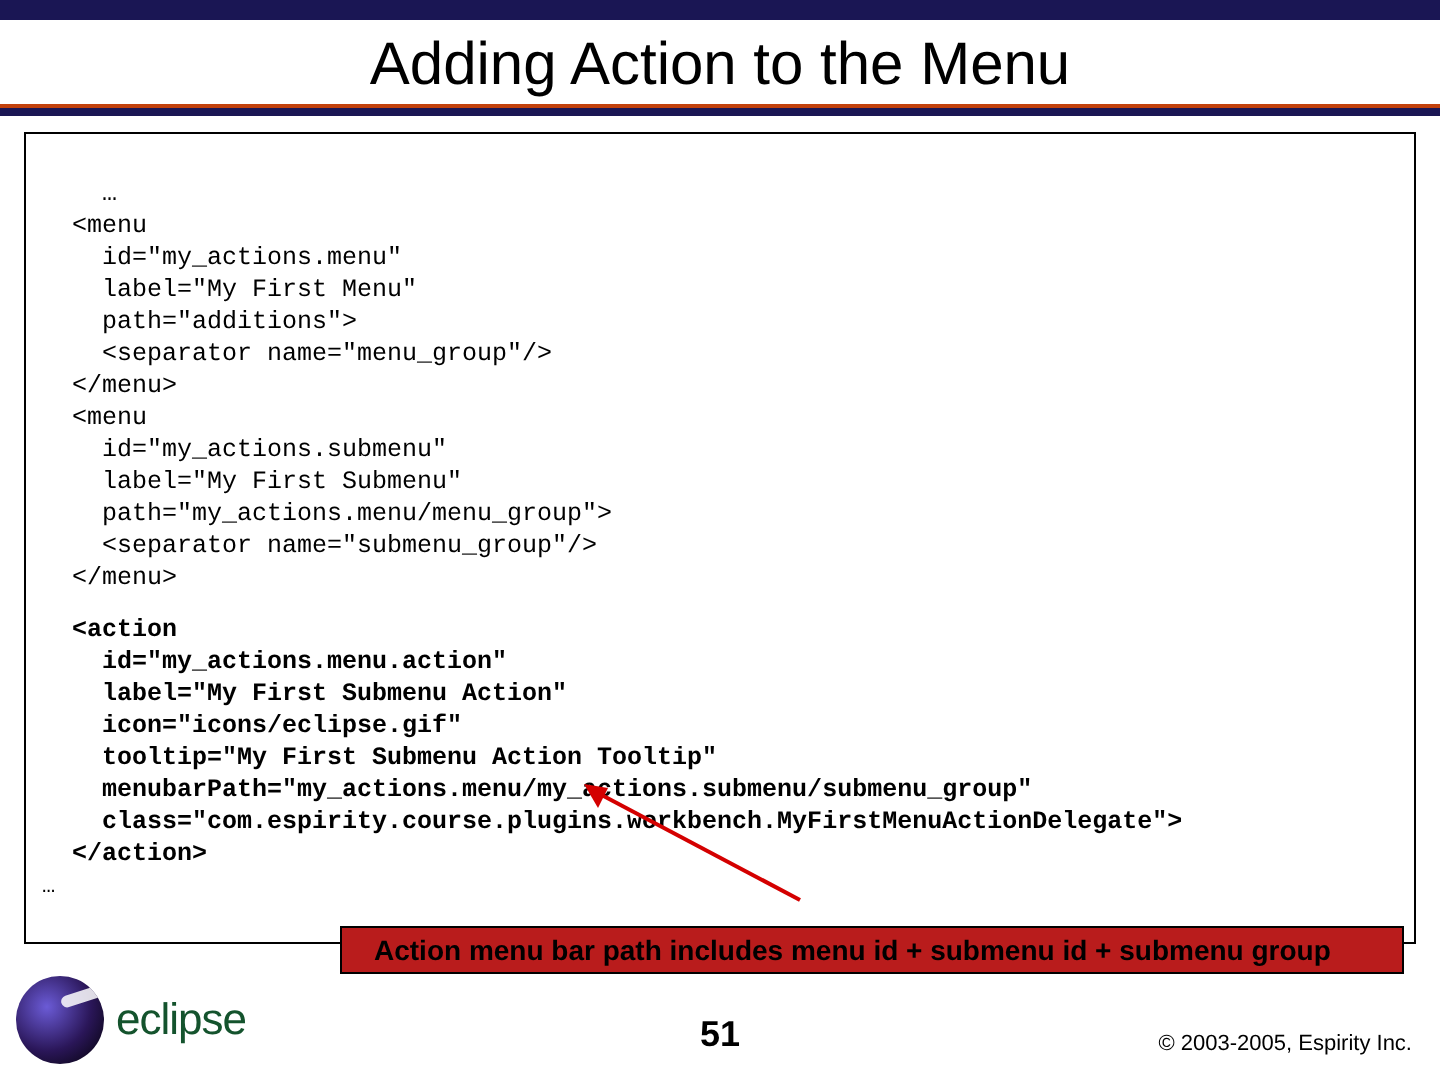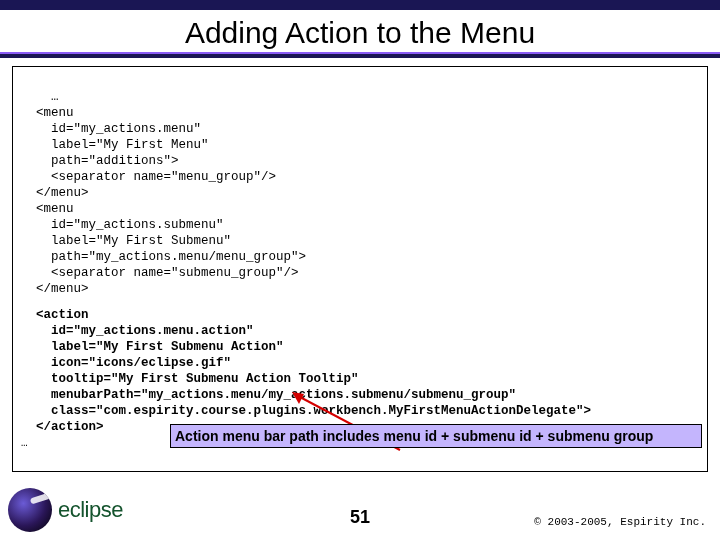--- a/index.html
+++ b/index.html
@@ -19,21 +19,21 @@
   }
   .title-text {
     position: absolute;
     top: 10px;
     left: 0; right: 0;
     text-align: center;
     font-size: 30px;
     color: #000;
     background: #fff;
     padding: 6px 12px 2px;
-    border-bottom: 2px solid #8b5cf6;
+    border-bottom: 2px solid #c2410c;
   }
   .content {
     position: absolute;
     top: 66px;
     left: 12px;
     right: 12px;
   }
   .code-box {
     border: 1px solid #000;
     padding: 6px 8px 4px 8px;
@@ -41,28 +41,28 @@
     font-size: 12.5px;
     line-height: 1.28;
     white-space: pre;
     position: relative;
   }
   .code-plain { font-weight: normal; }
   .code-bold { font-weight: bold; }
   .ellipsis { font-family: "Courier New", monospace; font-size: 11px; }
   .caption-box {
     border: 1px solid #000;
-    padding: 3px 4px;
+    padding: 3px 16px;
     font-size: 14px;
     font-weight: bold;
     position: absolute;
-    top: 424px;
+    top: 463px;
     left: 170px;
     right: 18px;
-    background: #c4b5fd;
+    background: #b91c1c;
   }
   .footer {
     position: absolute;
     bottom: 0;
     left: 0; right: 0;
     height: 60px;
   }
   .logo {
     position: absolute;
     left: 8px;
@@ -103,21 +103,20 @@
     transform: translateX(-50%);
     font-weight: bold;
     font-size: 18px;
   }
   .copyright {
     position: absolute;
     right: 14px;
     bottom: 12px;
     font-size: 11px;
     color: #000;
-    font-family: Liberation Mono, monospace;
   }
   .arrow {
     position: absolute;
     pointer-events: none;
   }
   .gap { height: 10px; }
 </style>
 </head>
 <body>
 

